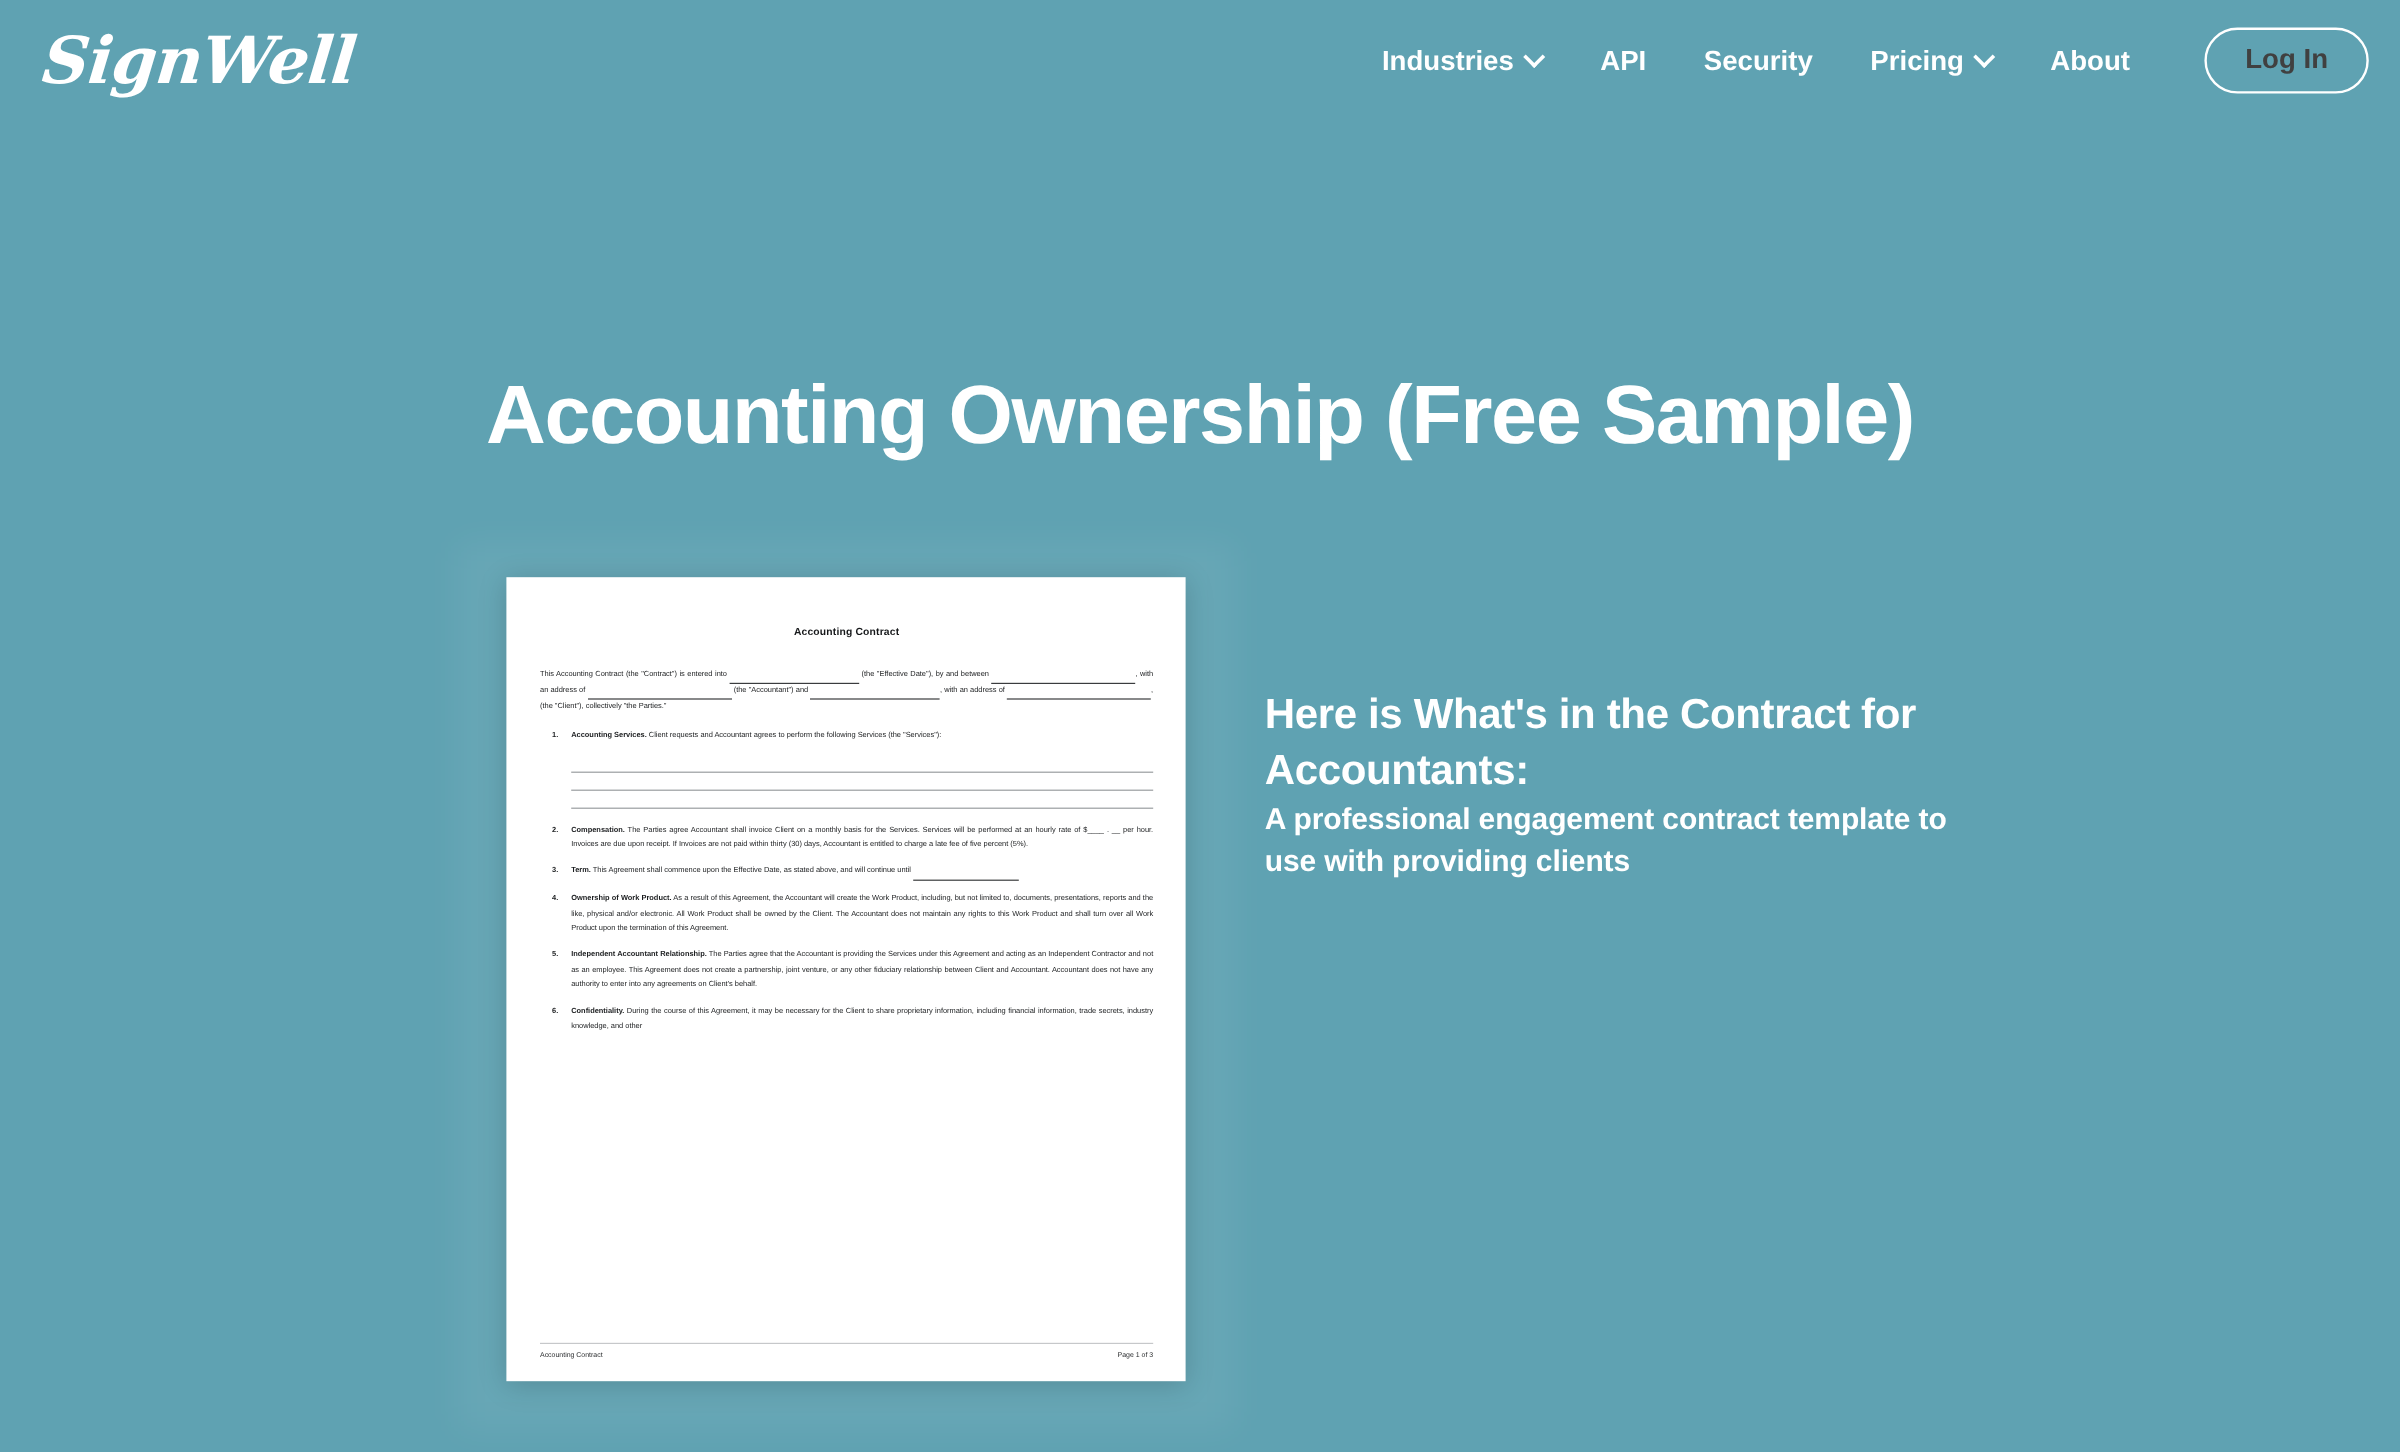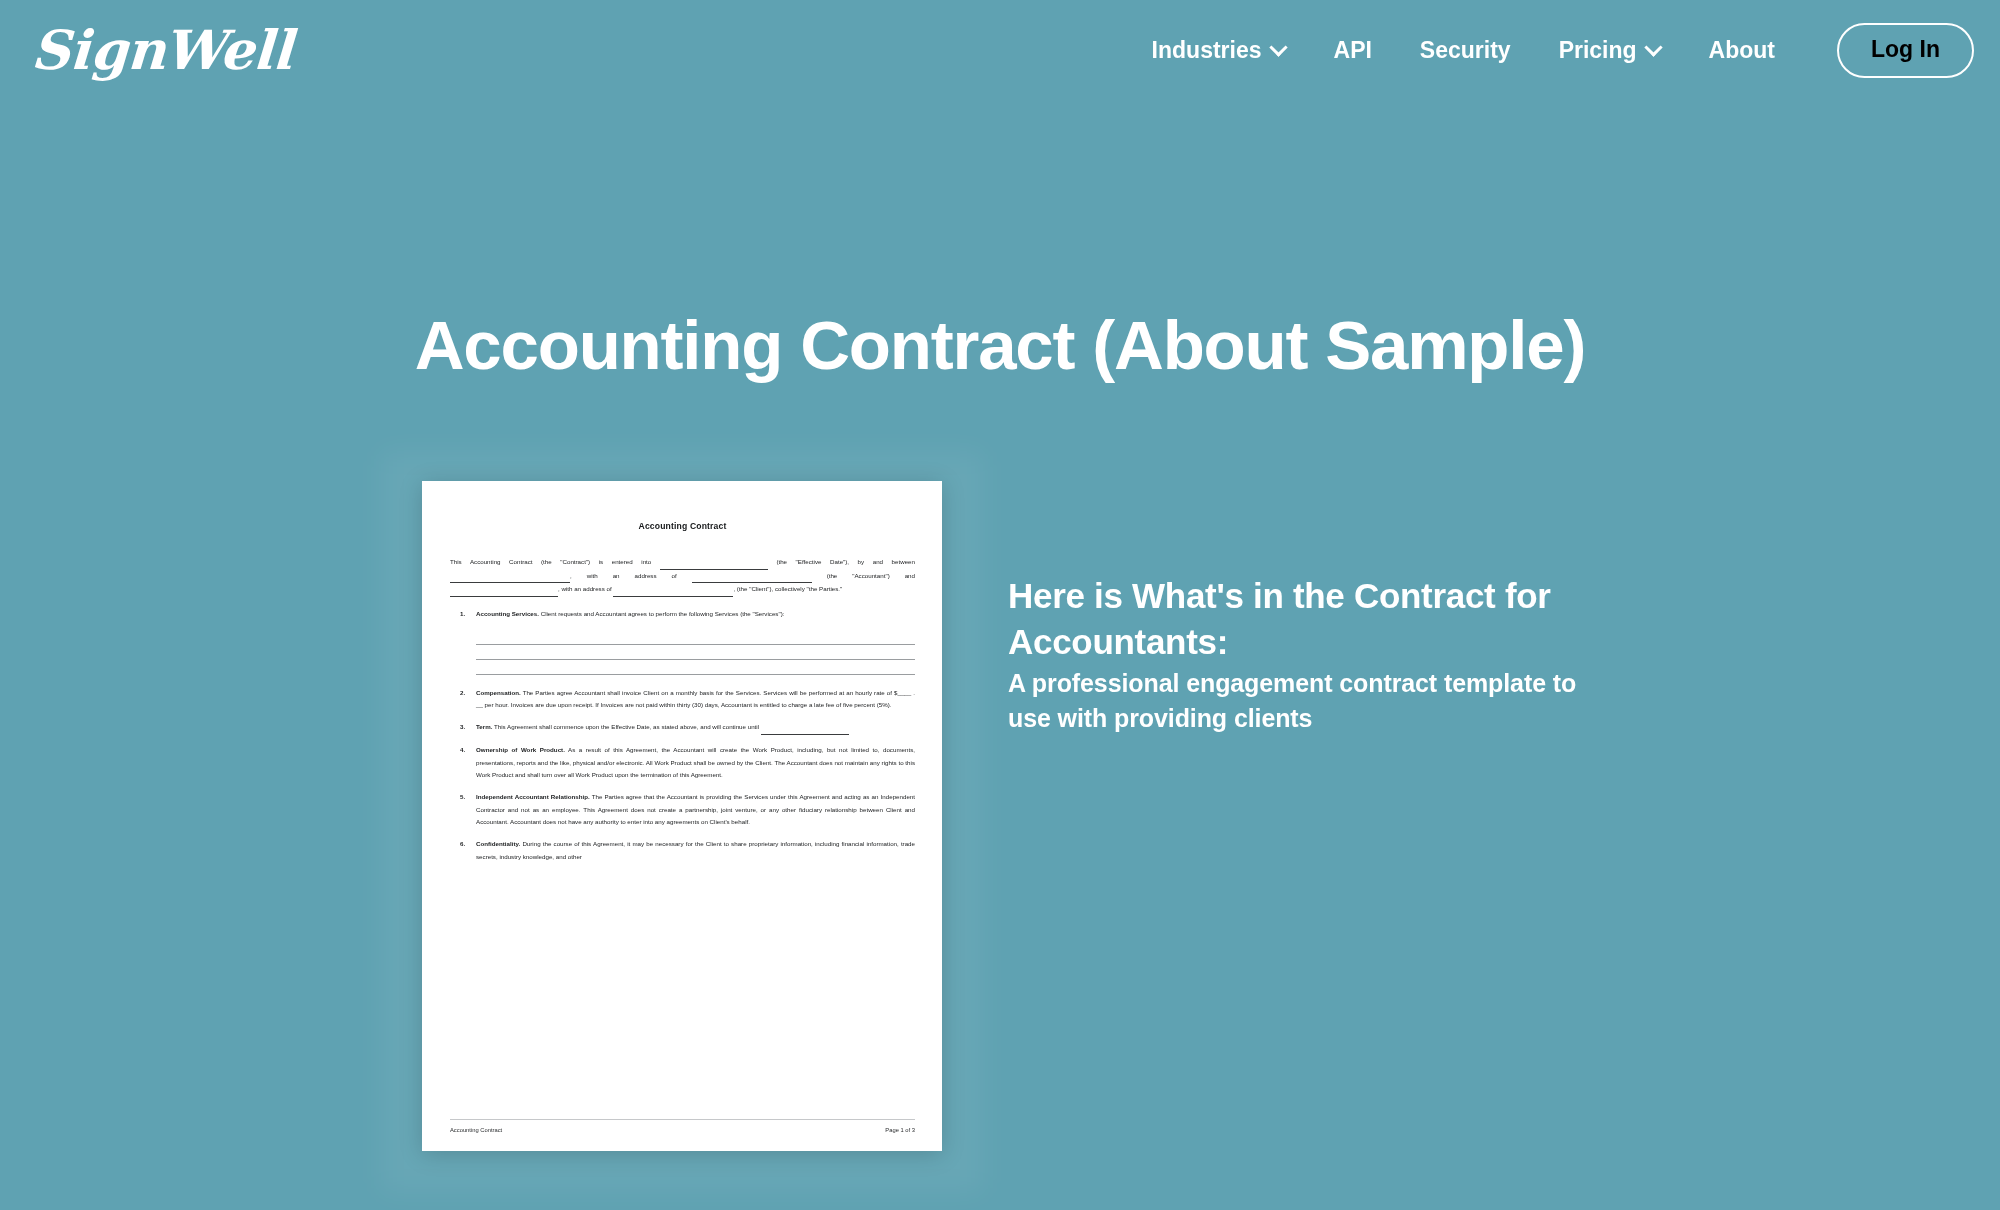--- a/index.html
+++ b/index.html
@@ -79,21 +79,21 @@
     transform: rotate(45deg);
   }
 
   .login-button {
     margin-left: 38px;
     border: 2.5px solid #ffffff;
     border-radius: 40px;
     padding: 13px 32px 15px;
     font-size: 23px;
     font-weight: bold;
-    color: #000000;
+    color: #404040;
     background: transparent;
     cursor: pointer;
     line-height: 1;
     font-family: "Liberation Sans", sans-serif;
     white-space: nowrap;
   }
 
   
   .hero {
     width: 100%;
@@ -128,21 +128,21 @@
     left: -42px;
     top: -30px;
     right: -42px;
     bottom: -42px;
     background: rgba(255,255,255,0.055);
     border-radius: 6px;
     filter: blur(14px);
   }
   .doc-page {
     position: relative;
-    width: 520px;
+    width: 566px;
     height: 670px;
     background: #ffffff;
     box-shadow: 0 3px 22px rgba(0,0,0,0.17);
     padding: 32px 27px 0 28px;
     overflow: hidden;
     color: #16181a;
     font-family: "Liberation Sans", sans-serif;
   }
 
   .doc-title {
@@ -276,21 +276,21 @@
 
     <div class="nav-item">
       <span>About</span>
     </div>
 
     <button class="login-button">Log In</button>
   </nav>
 </header>
 
 <section class="hero">
-  <h1 class="hero-title">Accounting Contract (About Sample)</h1>
+  <h1 class="hero-title">Accounting Ownership (Free Sample)</h1>
 </section>
 
 <section class="content-row">
 
   <div class="doc-shell">
     <div class="doc-glow"></div>
 
     <div class="doc-page">
 
       <div class="doc-title">Accounting Contract</div>

